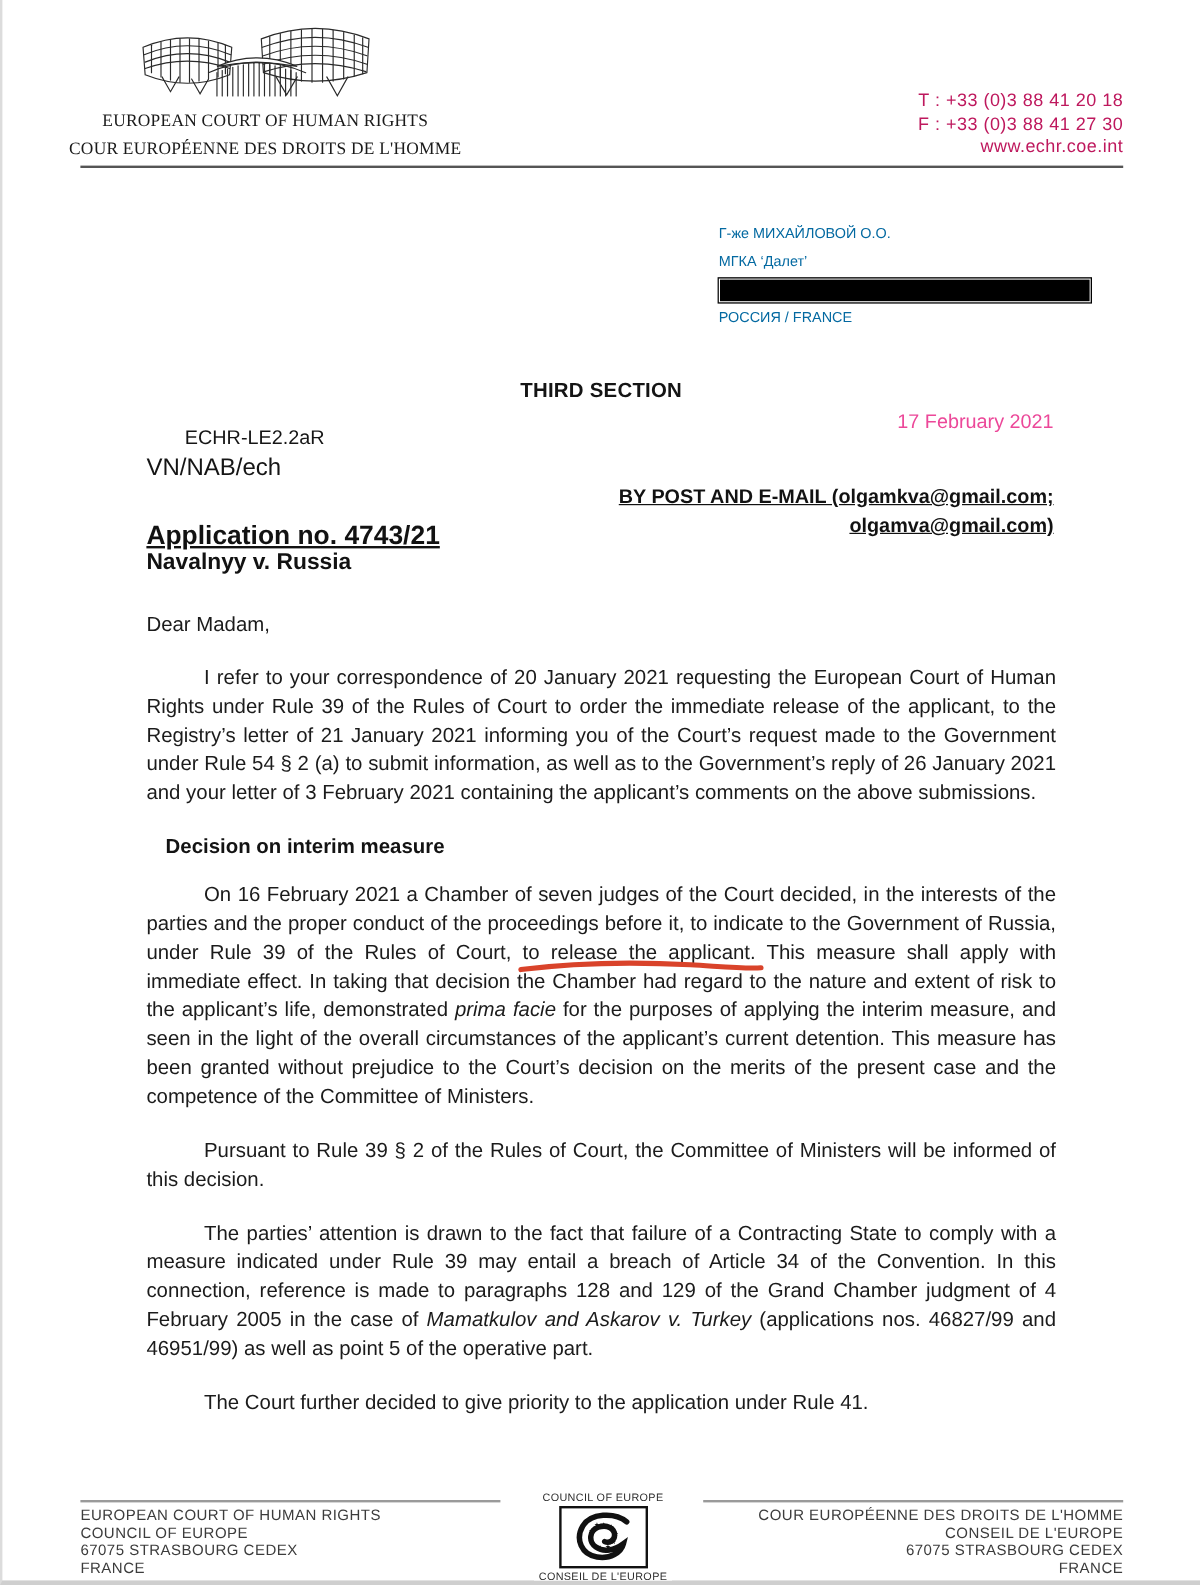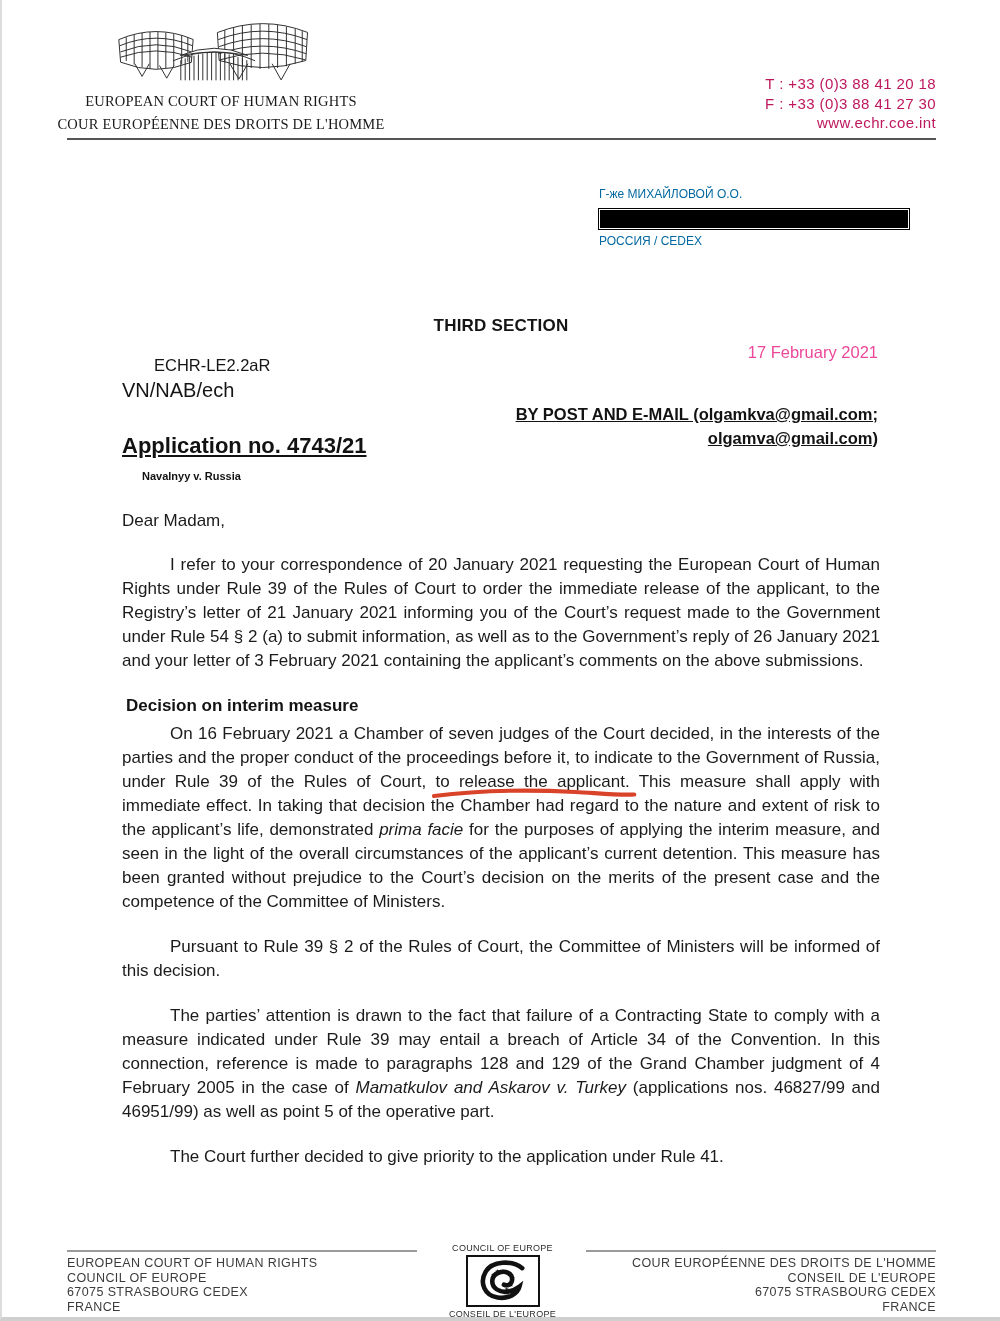--- a/index.html
+++ b/index.html
@@ -37,28 +37,28 @@
     font-size:17px; font-weight:bold; color:#141414; letter-spacing:0.2px; }
   .ref-row1 { position:absolute; left:120px; top:356px; font-size:16.5px; color:#151515;margin-left:32px; }
   .ref-date { position:absolute; right:122px; top:343px; font-size:16.5px; color:#ec4899; }
   .ref-row2 { position:absolute; left:120px; top:379px; font-size:20px; color:#151515; }
   .delivery { position:absolute; right:122px; top:402px; text-align:right;
     font-size:16.5px; font-weight:bold; line-height:24px; color:#121212;text-decoration:underline; }
 
   
   .application { position:absolute; left:120px; top:433px; font-size:22px; font-weight:bold;
     text-decoration:underline; color:#121212; }
-  .case-name { position:absolute; left:120px; top:470px; font-size:11px; font-weight:bold; color:#121212;margin-left:20px; }
+  .case-name { position:absolute; left:120px; top:458px; font-size:19px; font-weight:bold; color:#121212; }
 
   
   .letter-body { position:absolute; left:120px; top:509px; width:758px;
     font-size:17px; line-height:24px; color:#1b1b1b; }
   .letter-body p { text-align:justify; text-indent:48px; margin:0 0 21px 0; }
   .letter-body p.no-indent { text-indent:0; }
-  .letter-body h3 { font-size:17px; font-weight:bold; line-height:24px; margin:4px; color:#131313; }
+  .letter-body h3 { font-size:17px; font-weight:bold; line-height:24px; margin:16px; color:#131313; }
   .salutation { margin-bottom:20px !important; }
   .em { font-style:italic; }
   .redline { position:relative; white-space:nowrap; }
   .redline-svg { position:absolute; left:-4px; bottom:-8px; width:calc(100% + 12px); height:12px; pointer-events:none; }
 
   
   .footer-rule-left  { position:absolute; left:65px;  top:1250px; width:350px; height:2px; background:#9a9a9a; }
   .footer-rule-right { position:absolute; right:64px; top:1250px; width:350px; height:2px; background:#9a9a9a; }
   .footer-left { position:absolute; left:65px; top:1256px; font-size:12.5px; line-height:14.5px;
     color:#3c3c3c; letter-spacing:0.4px; }
@@ -139,22 +139,23 @@
   <div class="contact">
     <div>T : +33 (0)3 88 41 20 18</div>
     <div>F : +33 (0)3 88 41 27 30</div>
     <div>www.echr.coe.int</div>
   </div>
 
   <div class="header-rule"></div>
 
   <div class="recipient">
     <div>Г-же МИХАЙЛОВОЙ О.О.</div>
+    <div>МГКА ‘Далет’</div>
     <div class="redaction-bar"></div>
-    <div>РОССИЯ / CEDEX</div>
+    <div>РОССИЯ / FRANCE</div>
   </div>
 
   <div class="section-title">THIRD SECTION</div>
 
   <div class="ref-row1">ECHR-LE2.2aR</div>
   <div class="ref-date">17 February 2021</div>
   <div class="ref-row2">VN/NAB/ech</div>
 
   <div class="delivery">
     <div>BY POST AND E-MAIL (olgamkva@gmail.com;</div>

